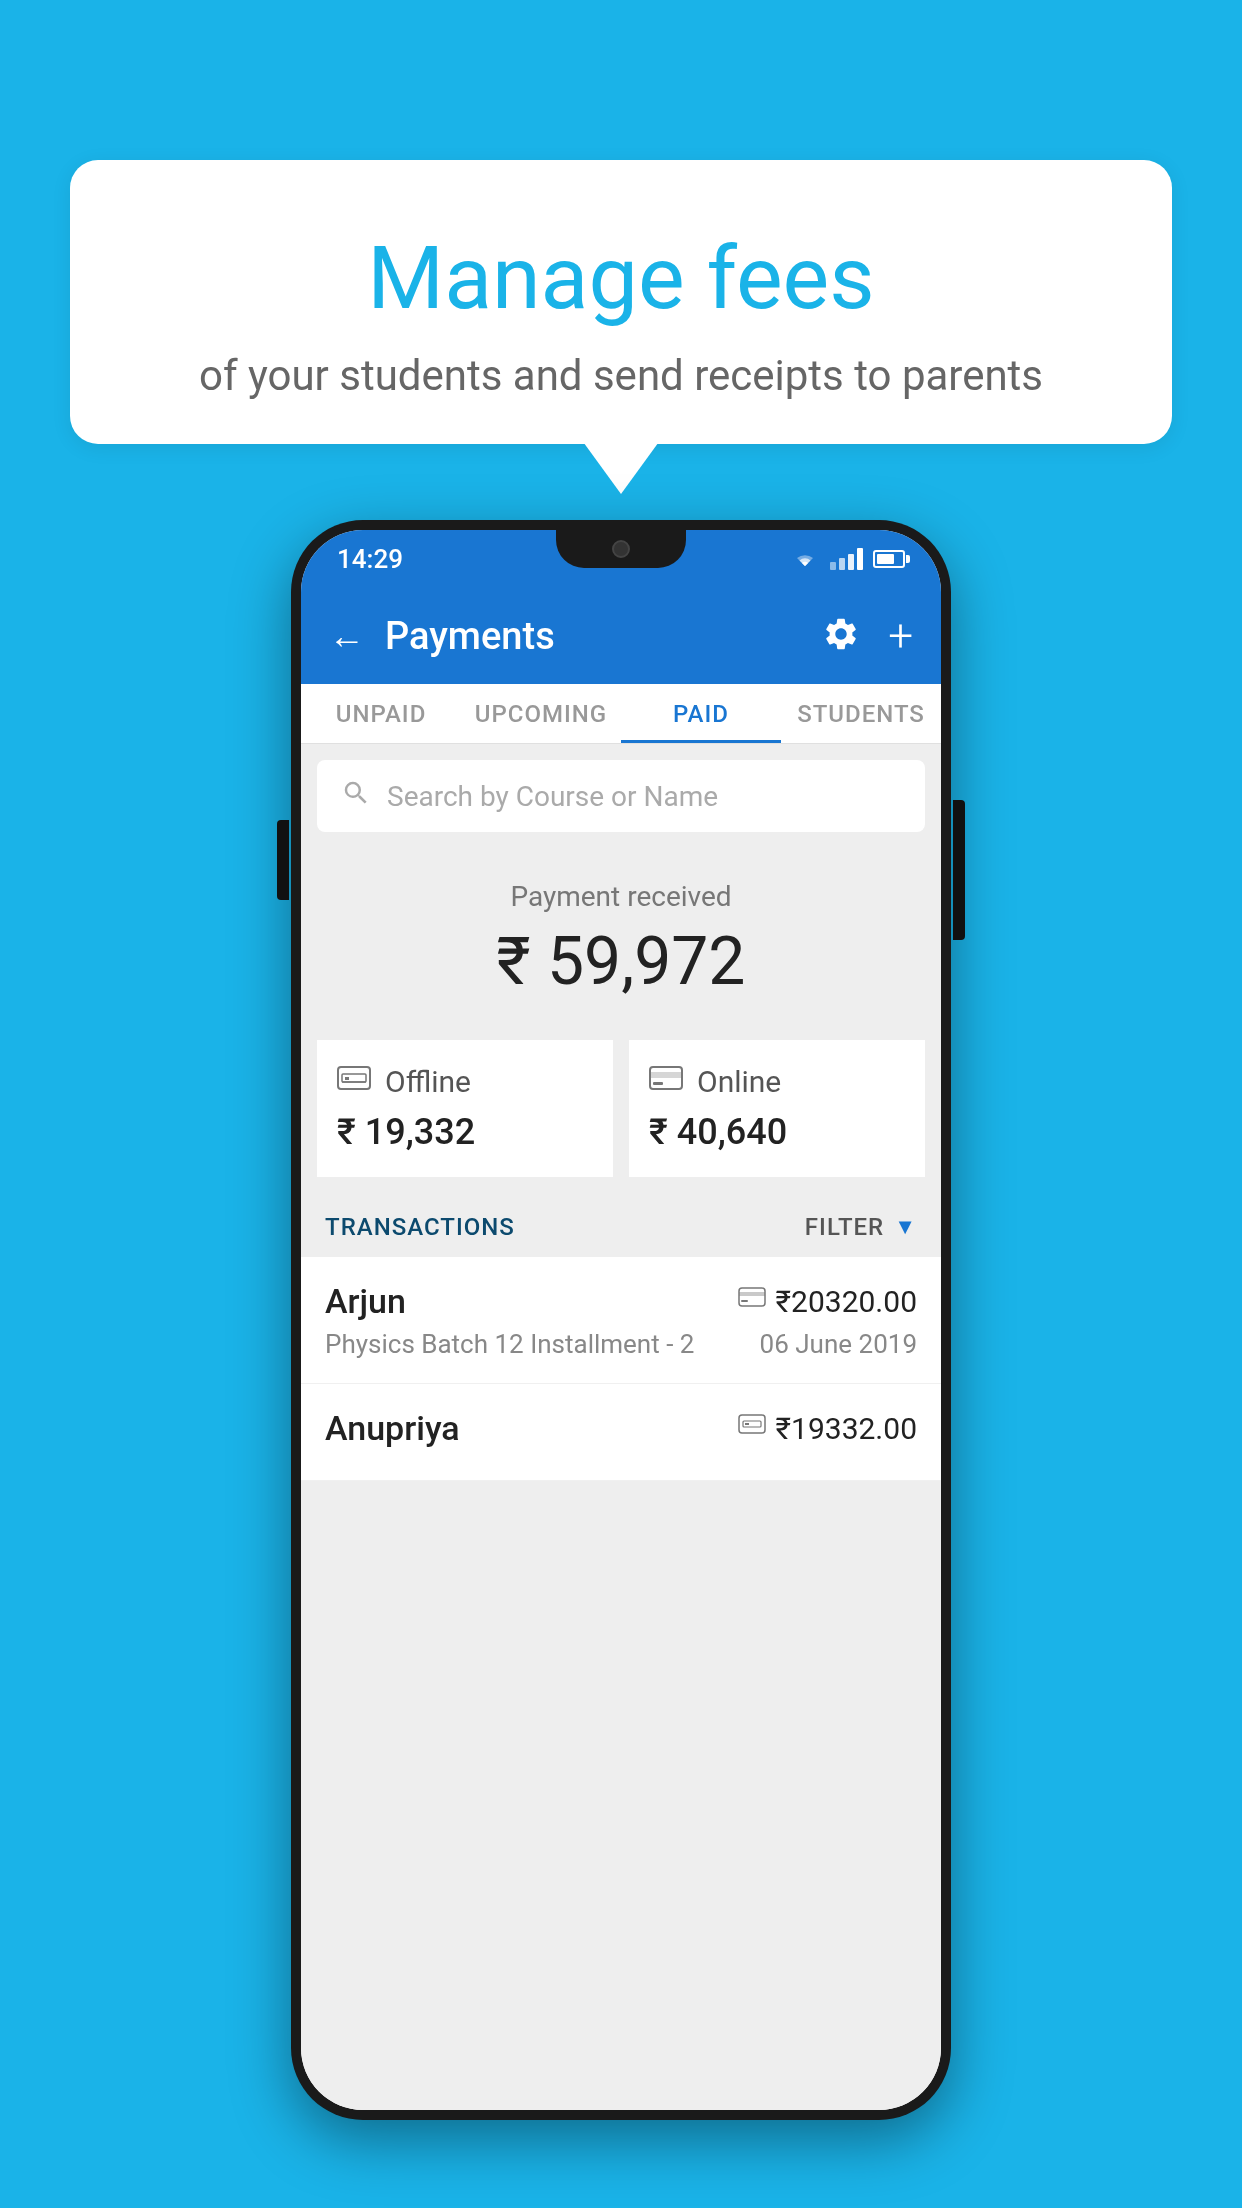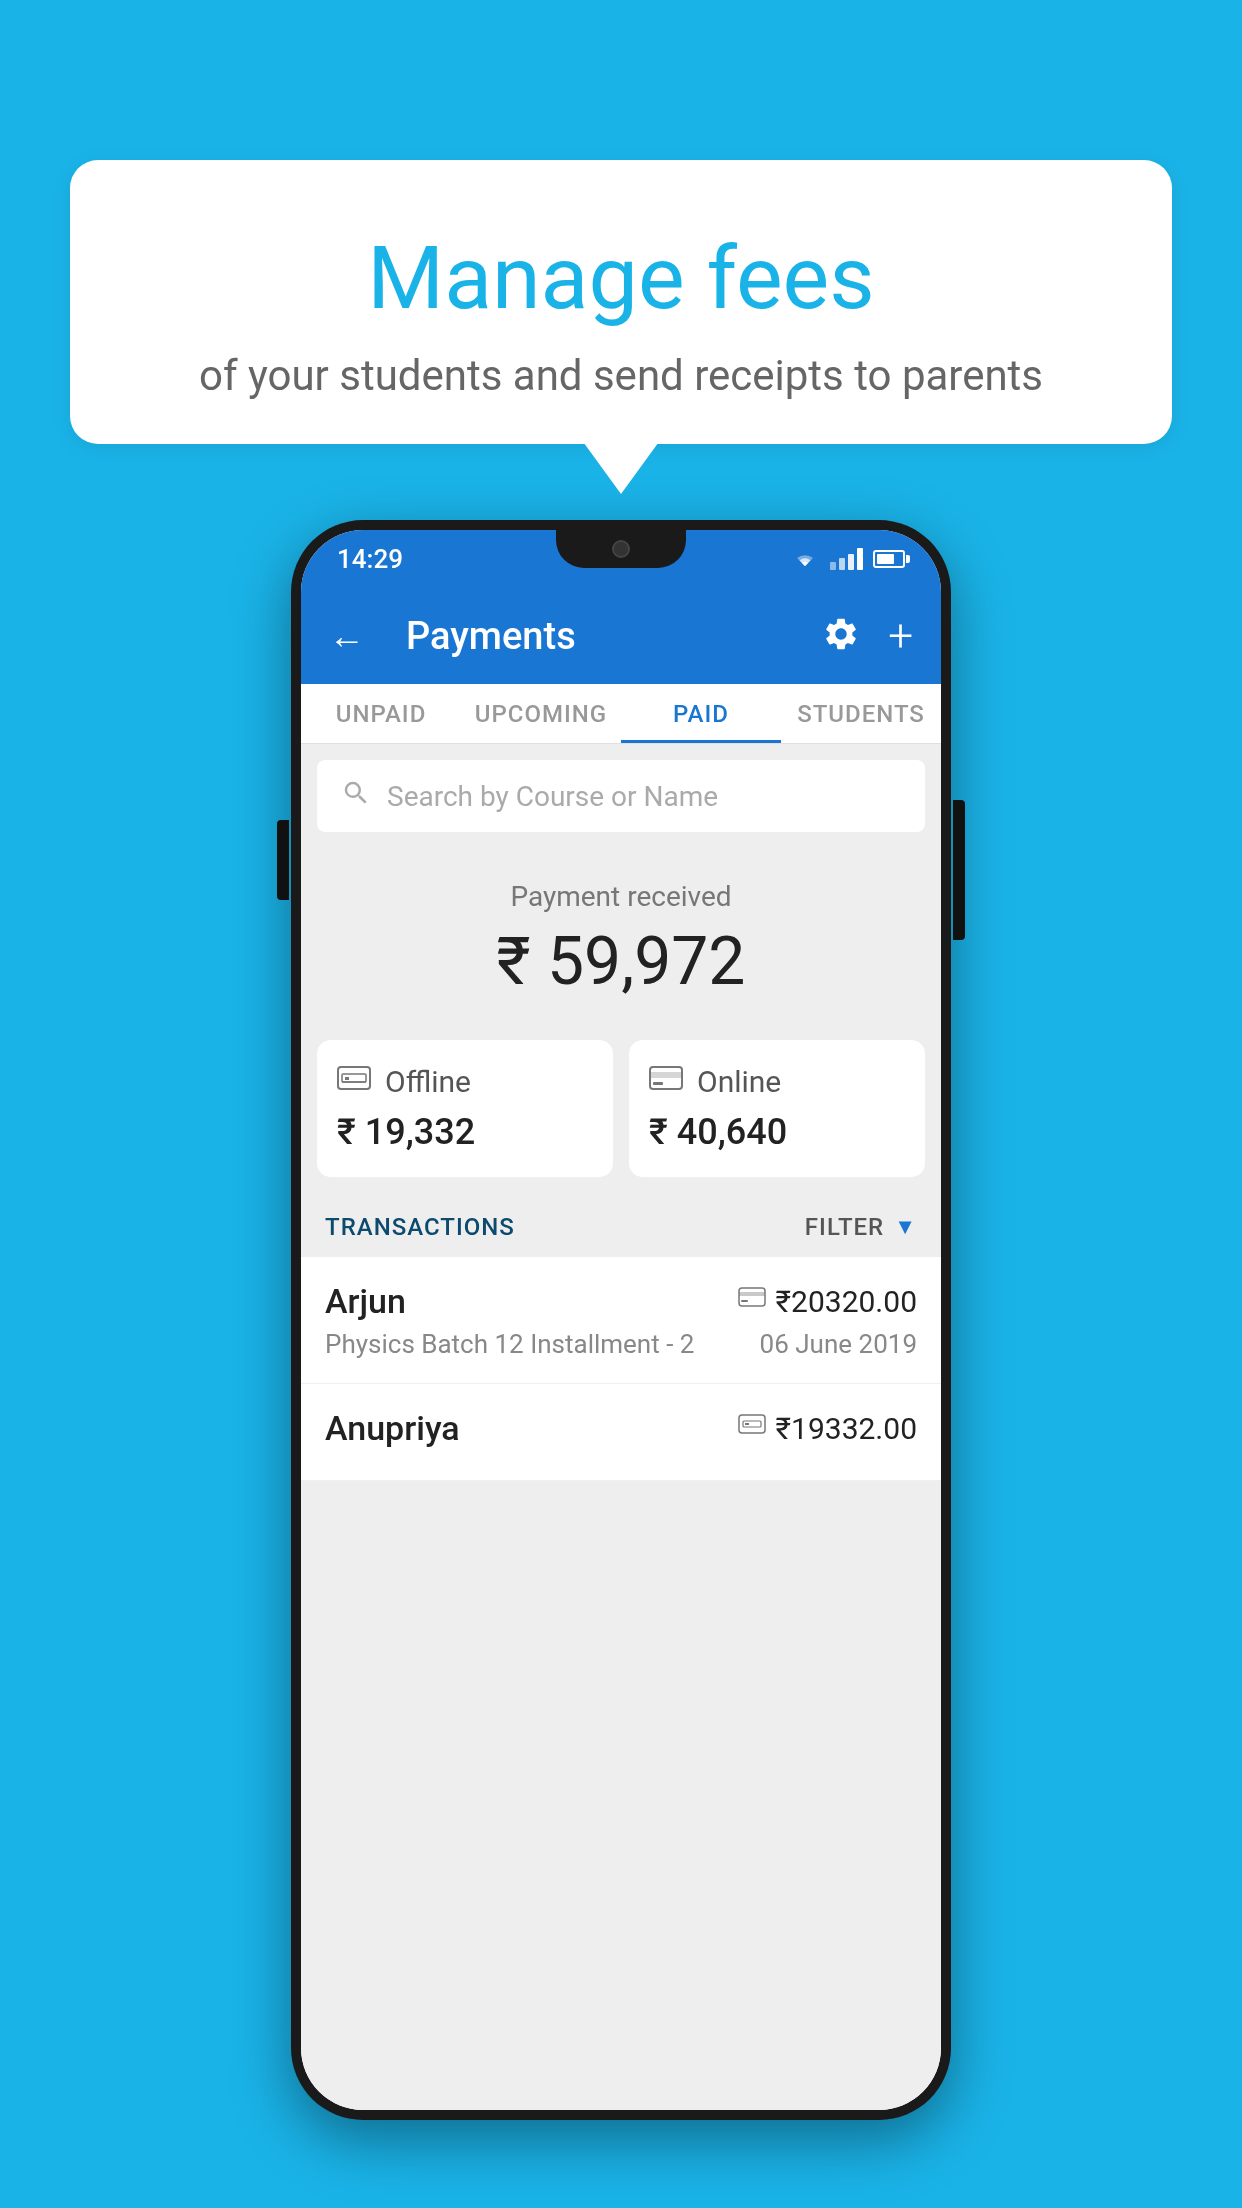--- a/index.html
+++ b/index.html
@@ -210,21 +210,20 @@
       font-size: 36px;
       margin-right: 20px;
       cursor: pointer;
     }
 
     .app-title {
       color: #fff;
       font-size: 38px;
       font-weight: 500;
       flex: 1;
-      margin-left: 21px;
     }
 
     .app-bar-actions {
       display: flex;
       align-items: center;
       gap: 28px;
     }
 
     .settings-btn, .add-btn {
       color: #fff;
@@ -330,21 +329,21 @@
     
     .payment-cards {
       display: flex;
       gap: 16px;
       padding: 16px 16px;
     }
 
     .payment-card {
       flex: 1;
       background: #fff;
-      border-radius: 14px;
+      border-radius: 0;
       padding: 24px 20px;
       display: flex;
       flex-direction: column;
       gap: 12px;
     }
 
     .card-header {
       display: flex;
       align-items: center;
       gap: 14px;

